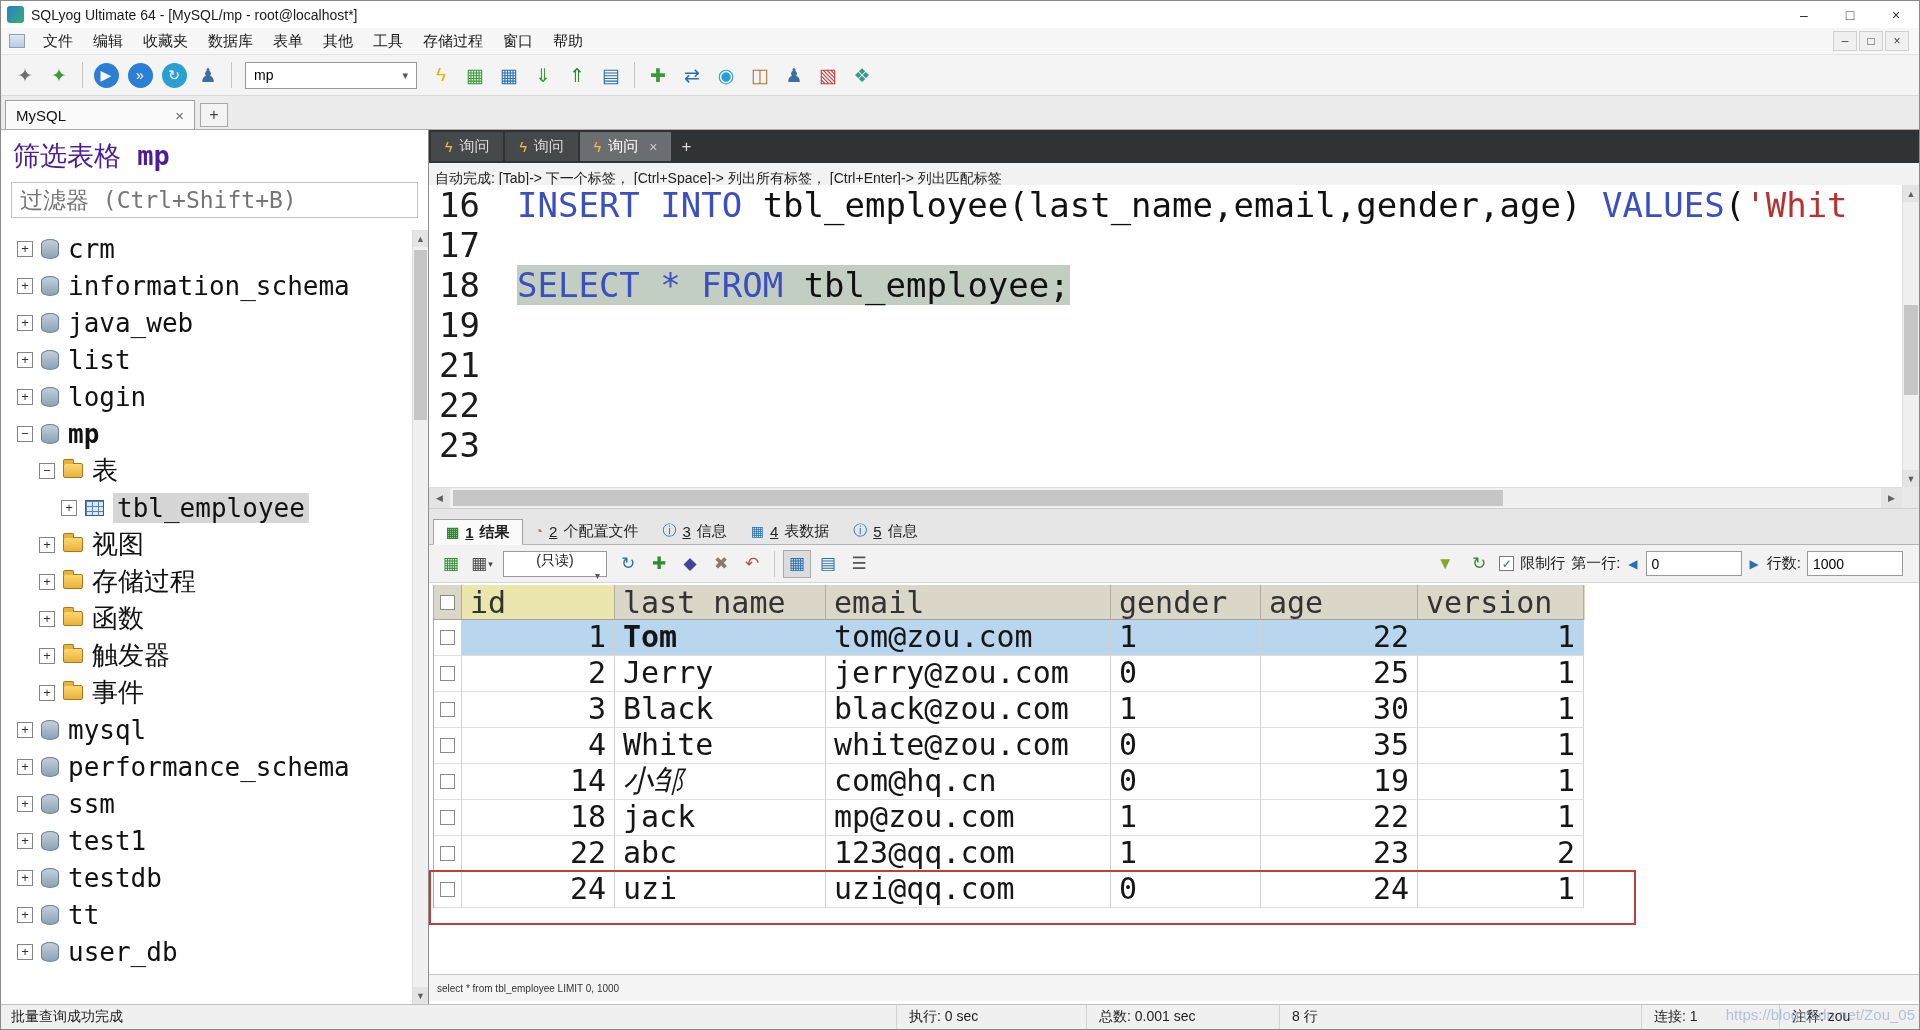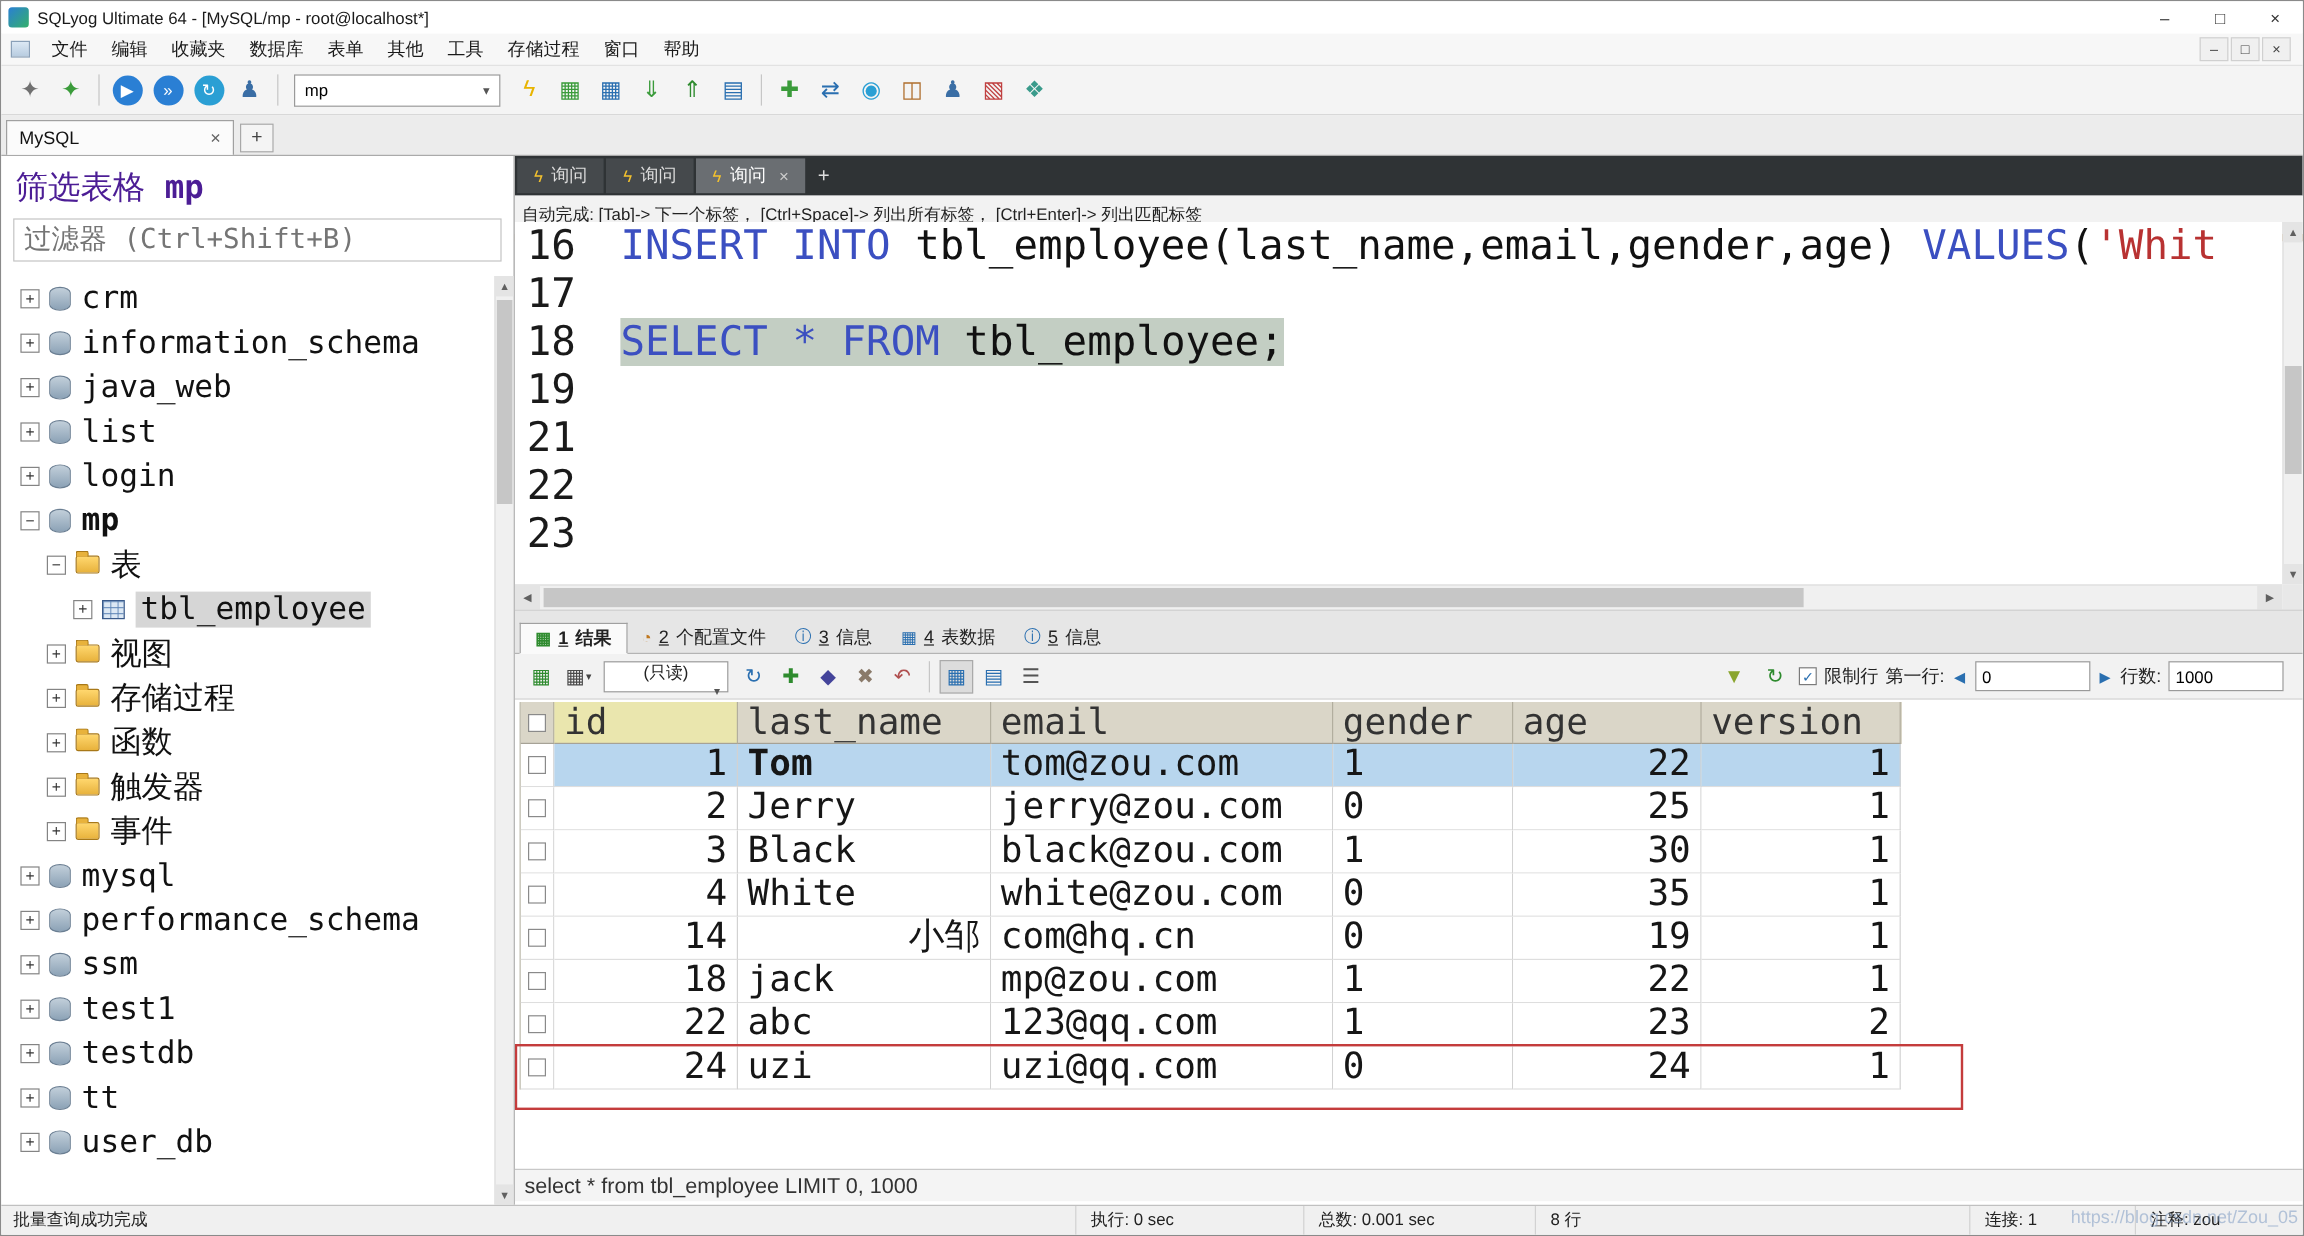--- a/index.html
+++ b/index.html
@@ -115,21 +115,21 @@
   .hcell.sorted { background:var(--hdr-sort,#eae6ae); }
   .hcell.cbhead { justify-content:center; padding:0; }
   .grow { display:flex; height:36px; font-family:"DejaVu Sans Mono", monospace; font-size:30px; color:#161616; }
   .gcell { height:36px; line-height:34px; border-right:1px solid #d2d2d2; border-bottom:1px solid #dedede; padding:0 8px; background:#fff; overflow:hidden; white-space:nowrap; }
   .gcell.cbcell { display:flex; align-items:center; justify-content:center; padding:0; }
   .grow.hl .gcell { background:var(--hl,#b8d6ee); }
   .grow.hl .gcell.cbcell { background:#fff; }
   .cb { width:15px; height:15px; border:1px solid #8a8a8a; background:#fff; display:inline-block; }
   .annotation { position:absolute; left:0; width:1207px; height:55px; border:2px solid var(--ann,#c43c3c); z-index:6; pointer-events:none; }
 
-  .rstatus { position:absolute; left:0; right:0; top:844px; height:27px; background:#f4f4f4; border-top:1px solid #c8c8c8; display:flex; align-items:center; font-size:18px; color:#333; padding-left:8px; }
+  .rstatus { position:absolute; left:0; right:0; top:844px; height:27px; background:#f4f4f4; border-top:1px solid #c8c8c8; display:flex; align-items:center; font-size:10px; color:#333; padding-left:8px; }
 
   
   .statusbar { position:absolute; left:0; right:0; bottom:0; height:25px; background:#f0f0f0; border-top:1px solid #c0c0c0; font-size:14px; color:#222; }
   .sb-seg { position:absolute; top:0; height:24px; display:flex; align-items:center; }
   .sb-sep { border-left:1px solid #d2d2d2; padding-left:12px; }
   .watermark { position:absolute; right:4px; bottom:6px; font-size:15px; color:rgba(125,155,195,.55); z-index:9; pointer-events:none; }
 </style>
 </head>
 <body>
 
@@ -572,21 +572,21 @@
               <div class="gcell" style="width: 285px; text-align: left;">white@zou.com</div>
               <div class="gcell" style="width: 150px; text-align: left;">0</div>
               <div class="gcell" style="width: 157px; text-align: right;">35</div>
               <div class="gcell" style="width: 166px; text-align: right;">1</div>
             </div>
             <div class="grow">
               <div class="gcell cbcell" style="width: 28px;">
                 <span class="cb"></span>
               </div>
               <div class="gcell" style="width: 153px; text-align: right;">14</div>
-              <div class="gcell" style="width: 211px; text-align: right;">小邹</div>
+              <div class="gcell" style="width: 211px; text-align: left; font-style: italic;">小邹</div>
               <div class="gcell" style="width: 285px; text-align: left;">com@hq.cn</div>
               <div class="gcell" style="width: 150px; text-align: left;">0</div>
               <div class="gcell" style="width: 157px; text-align: right;">19</div>
               <div class="gcell" style="width: 166px; text-align: right;">1</div>
             </div>
             <div class="grow">
               <div class="gcell cbcell" style="width: 28px;">
                 <span class="cb"></span>
               </div>
               <div class="gcell" style="width: 153px; text-align: right;">18</div>

